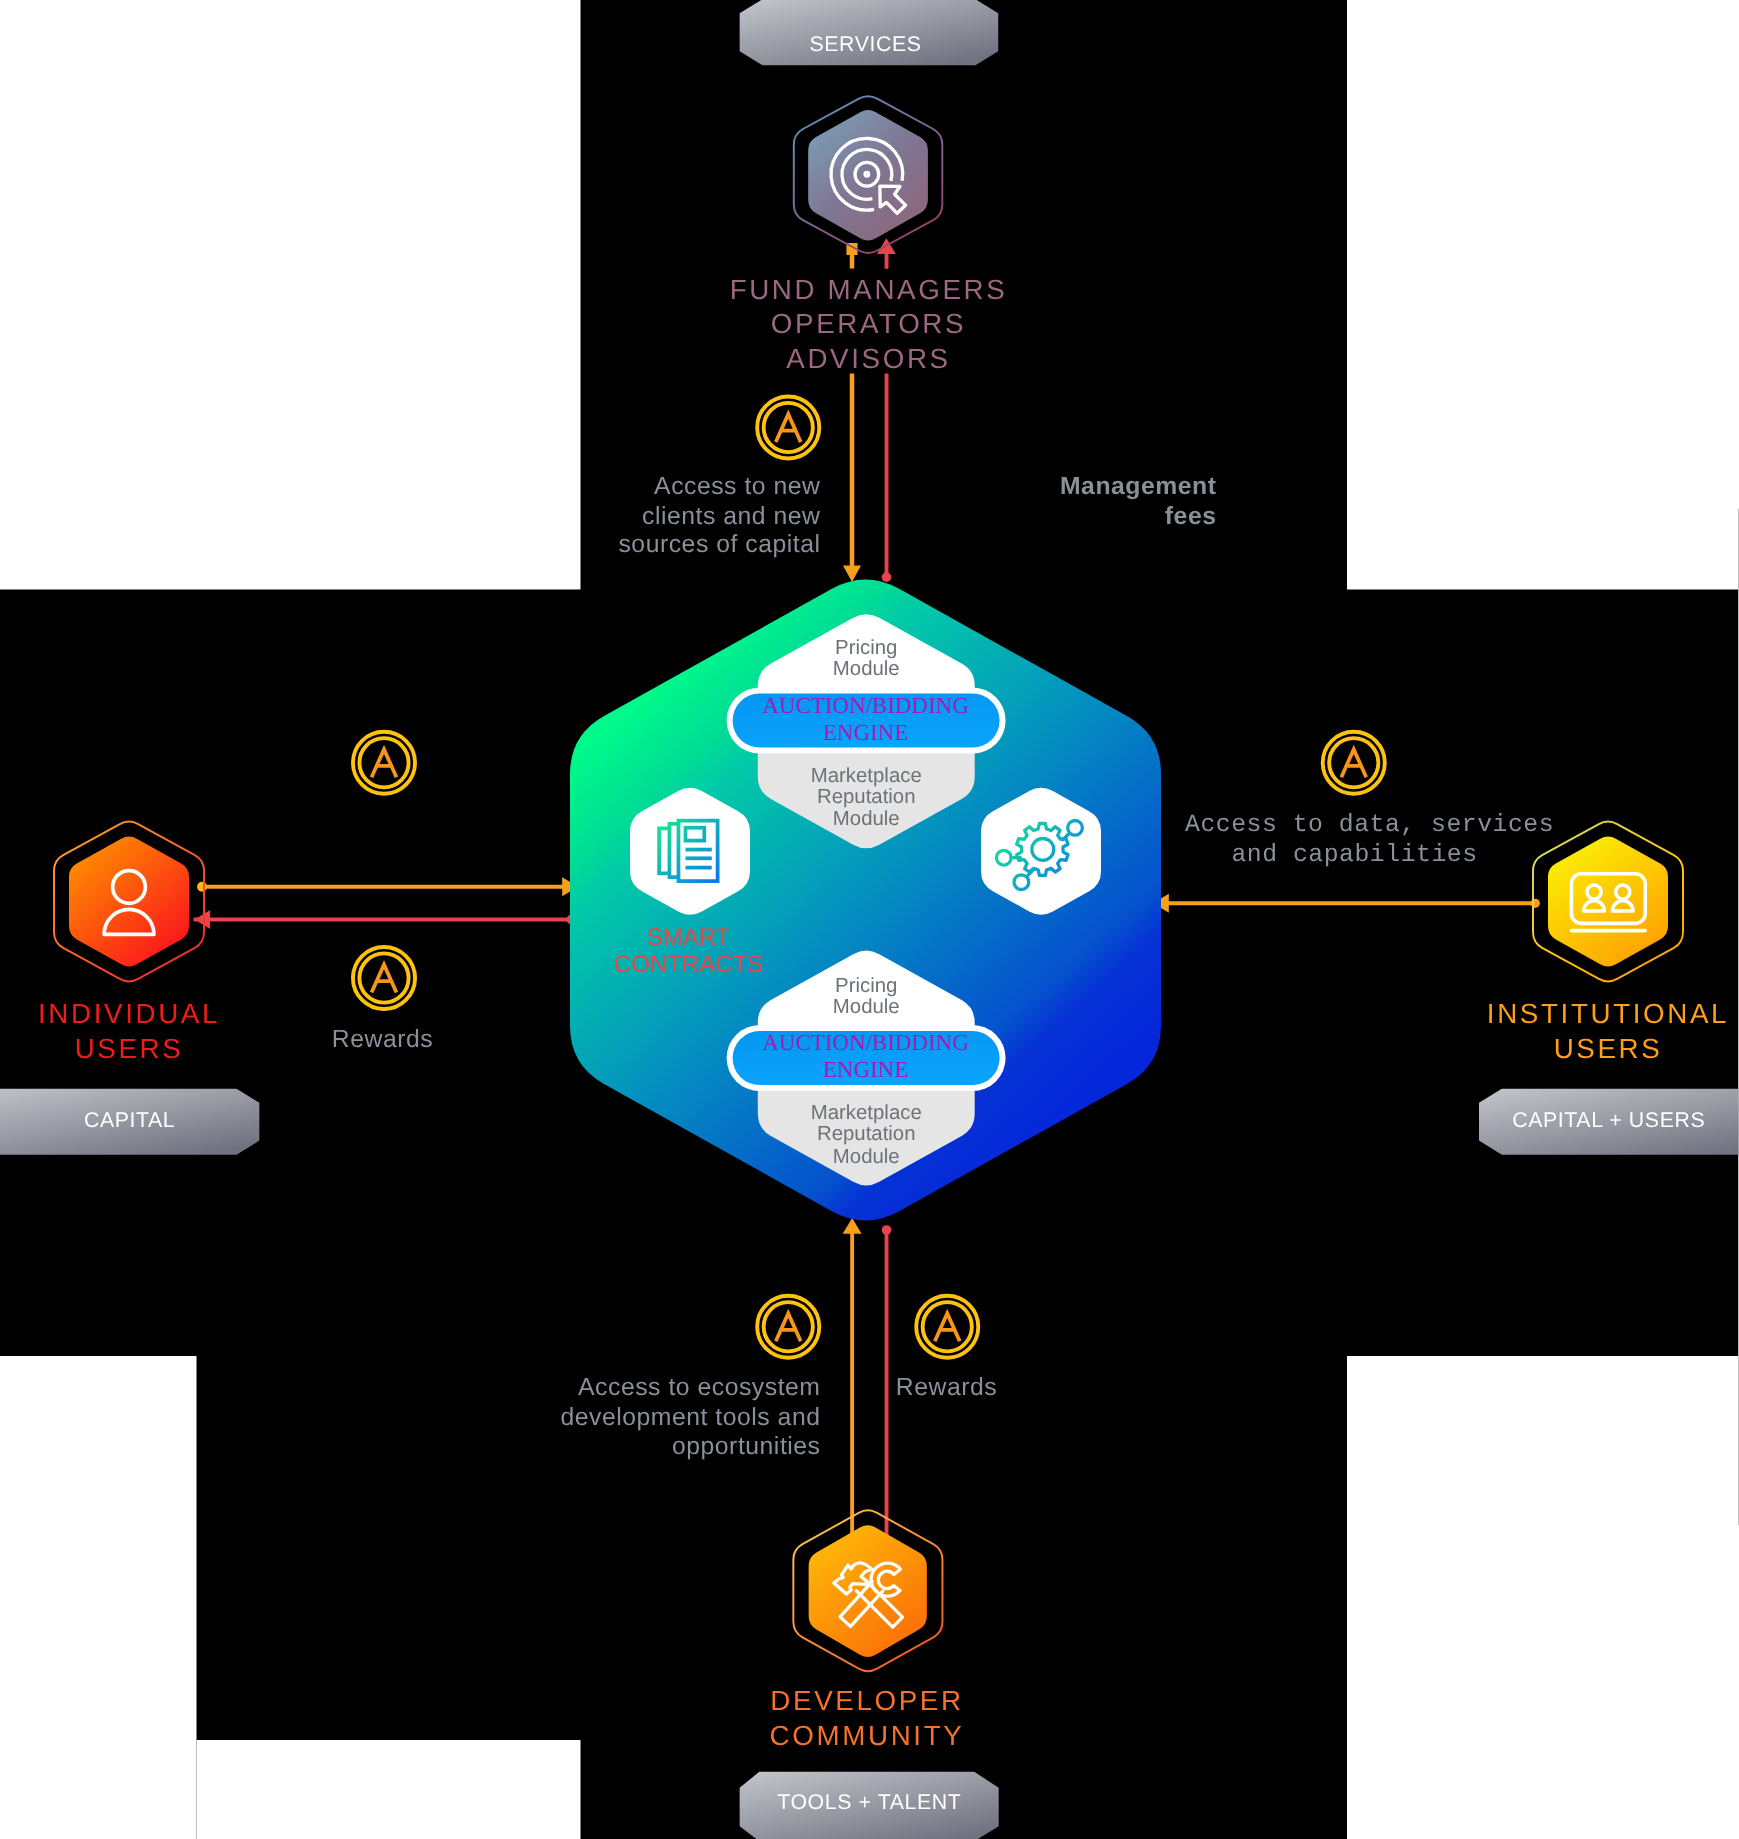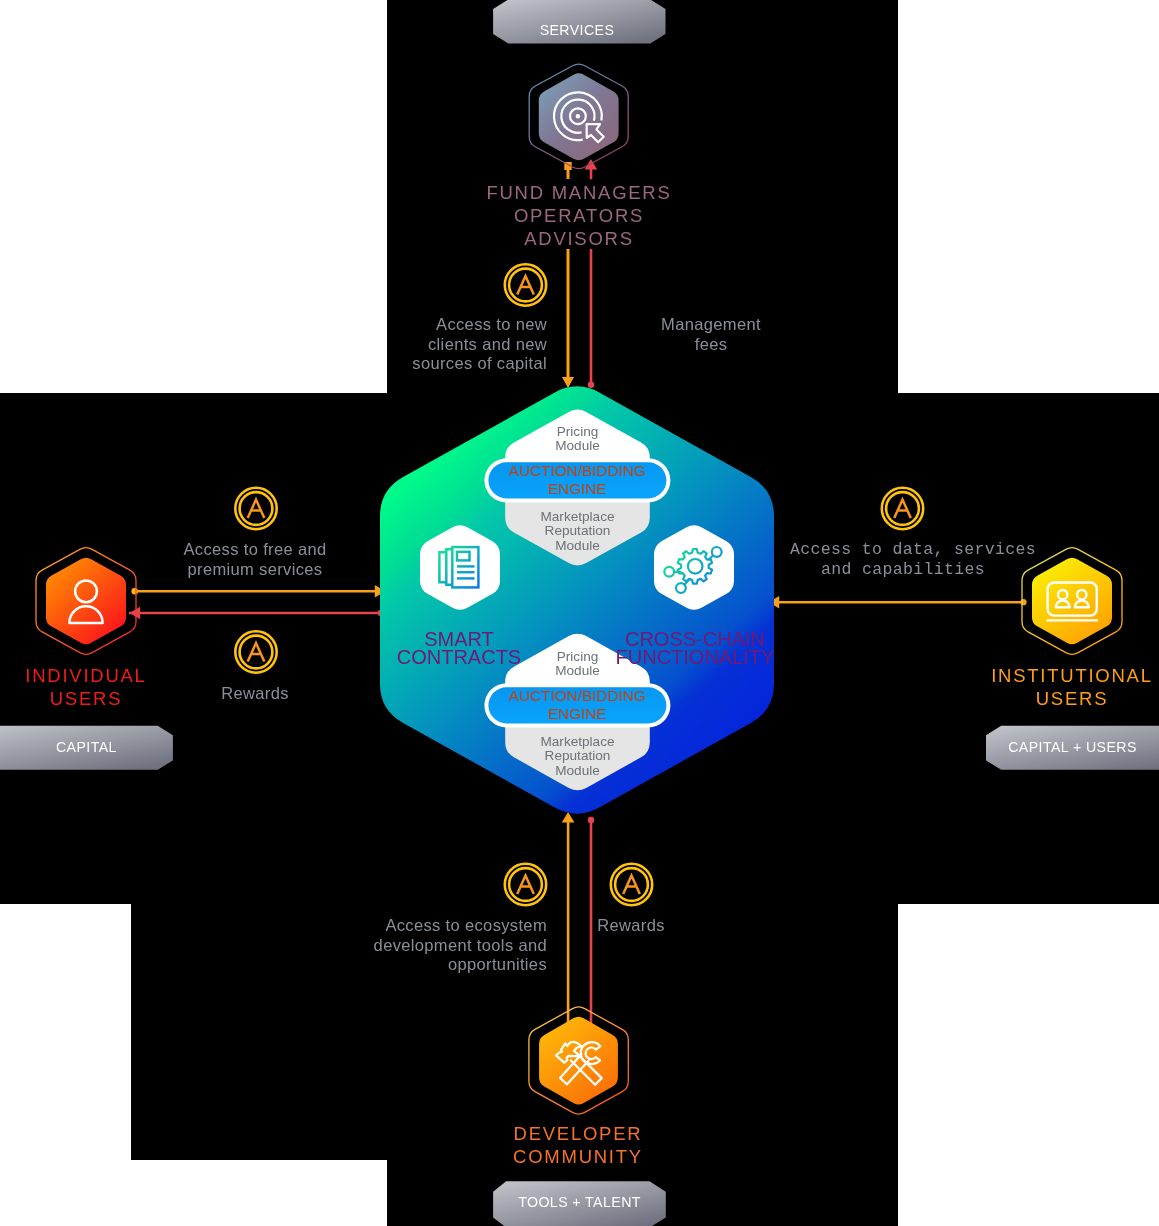--- a/index.html
+++ b/index.html
@@ -3,26 +3,26 @@
 <meta charset="utf-8">
 <title>Ecosystem Diagram</title>
 <style>
   html,body{margin:0;padding:0;background:#ffffff;}
   #root{position:relative;width:1159px;height:1226px;overflow:hidden;background:#ffffff;
         font-family:"Liberation Sans",sans-serif;}
   #root > svg{position:absolute;left:0;top:0;width:1159px;height:1226px;}
   #textlayer{position:absolute;left:0;top:0;width:1159px;height:1226px;}
   .t{position:absolute;text-align:center;white-space:pre;}
   .flow,.flowleft,.flowright{color:#8A9099;font-size:16.5px;line-height:19.6px;letter-spacing:0.35px;}
-  .flow{text-align:center;} .flowleft{text-align:center;} .flowright{text-align:right;}
+  .flow{text-align:center;} .flowleft{text-align:right;font-weight:bold;} .flowright{text-align:right;}
   .nodelab{font-size:18.5px;font-weight:normal;letter-spacing:1.75px;line-height:23px;}
   .pill{color:#ffffff;font-size:14.2px;letter-spacing:0.4px;line-height:18px;}
-  .corelab{color:#701a75;font-size:20px;line-height:18.1px;margin-top:13px;}
+  .corelab{color:#ef4444;font-size:16px;line-height:18.1px;}
   .modlab{color:#6D7278;font-size:13.6px;line-height:14.1px;}
-  .auctionlab{color:#c2410c;font-size:15.3px;line-height:18px;}
+  .auctionlab{color:#a21caf;font-size:15.3px;line-height:18px;font-family:Liberation Serif, serif;}
 </style>
 </head>
 <body>
 
 <div id="root">
 <svg viewBox="0 0 1159 1226" xmlns="http://www.w3.org/2000/svg">
 <defs>
  <linearGradient id="gMain" gradientUnits="userSpaceOnUse" x1="380" y1="380" x2="774" y2="820">
    <stop offset="0%" stop-color="#00FF80"></stop>
    <stop offset="16%" stop-color="#00FA8A"></stop>
@@ -284,22 +284,20 @@
   <div class="t nodelab" style="left:458px;top:1122px;width:240px;color:#F4722B;">DEVELOPER
 COMMUNITY</div>
 
   <div class="t pill" style="left:493px;top:21px;width:168px;">SERVICES</div>
   <div class="t pill" style="left:-12.6px;top:737.5px;width:198px;">CAPITAL</div>
   <div class="t pill" style="left:973.5px;top:737.5px;width:198px;">CAPITAL + USERS</div>
   <div class="t pill" style="left:493px;top:1192.5px;width:173px;">TOOLS + TALENT</div>
 
   <div class="t corelab" style="left:379px;top:616.5px;width:160px;">SMART
 CONTRACTS</div>
-  <div class="t corelab" style="left:605px;top:616.5px;width:180px;">CROSS-CHAIN
-FUNCTIONALITY</div>
 
   <div class="t modlab" style="left:505px;top:424.5px;width:145px;">Pricing
 Module</div>
   <div class="t auctionlab" style="left:484px;top:461.8px;width:186px;">AUCTION/BIDDING
 ENGINE</div>
   <div class="t modlab" style="left:505px;top:510.4px;width:145px;">Marketplace
 Reputation
 Module</div>
 
   <div class="t modlab" style="left:505px;top:649.5px;width:145px;">Pricing
@@ -308,22 +306,20 @@
 ENGINE</div>
   <div class="t modlab" style="left:505px;top:735.4px;width:145px;">Marketplace
 Reputation
 Module</div>
 
   <div class="t flowright" style="left:347px;top:315px;width:200px;">Access to new
 clients and new
 sources of capital</div>
   <div class="t flowleft" style="left:611px;top:315px;width:200px;">Management
 fees</div>
-  <div class="t flow" style="left:155px;top:540px;width:200px;">Access to free and
-premium services</div>
   <div class="t flow" style="left:155px;top:684px;width:200px;">Rewards</div>
   <div class="t flow" style="left:790px;top:540px;width:226px;font-family:Liberation Mono, monospace;">Access to data, services
 and capabilities</div>
   <div class="t flowright" style="left:347px;top:916px;width:200px;">Access to ecosystem
 development tools and
 opportunities</div>
   <div class="t flow" style="left:561px;top:916px;width:140px;">Rewards</div>
 </div>
 
 </div>

